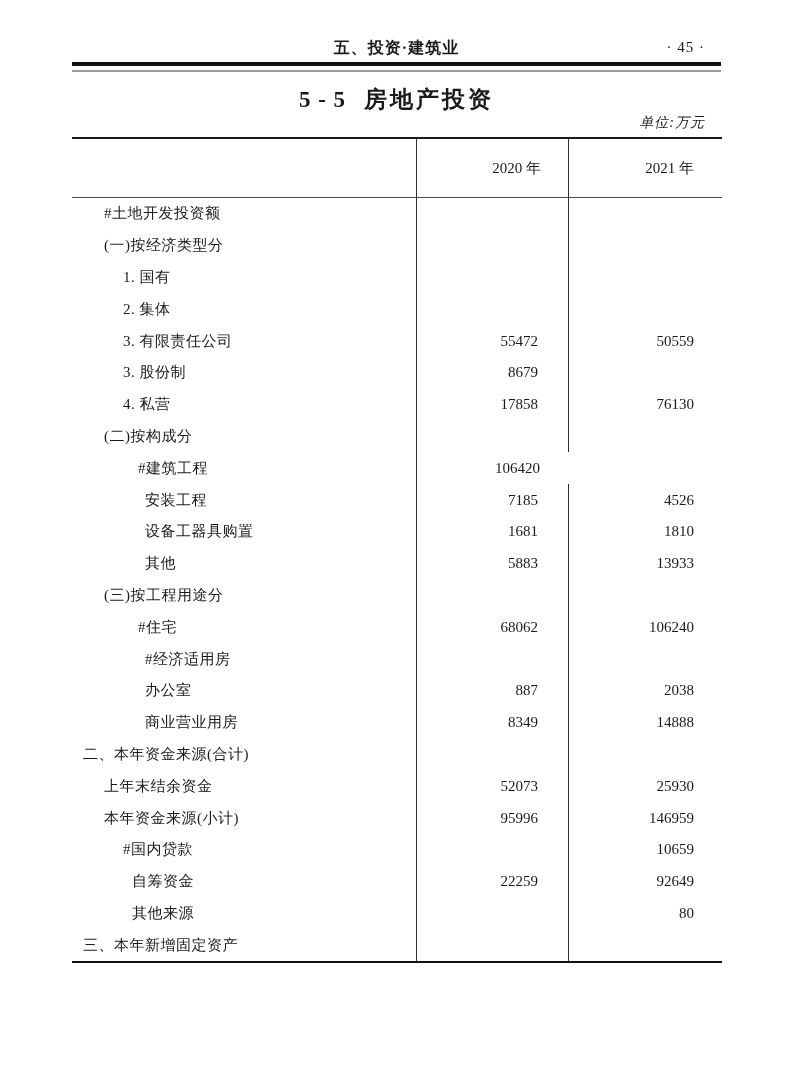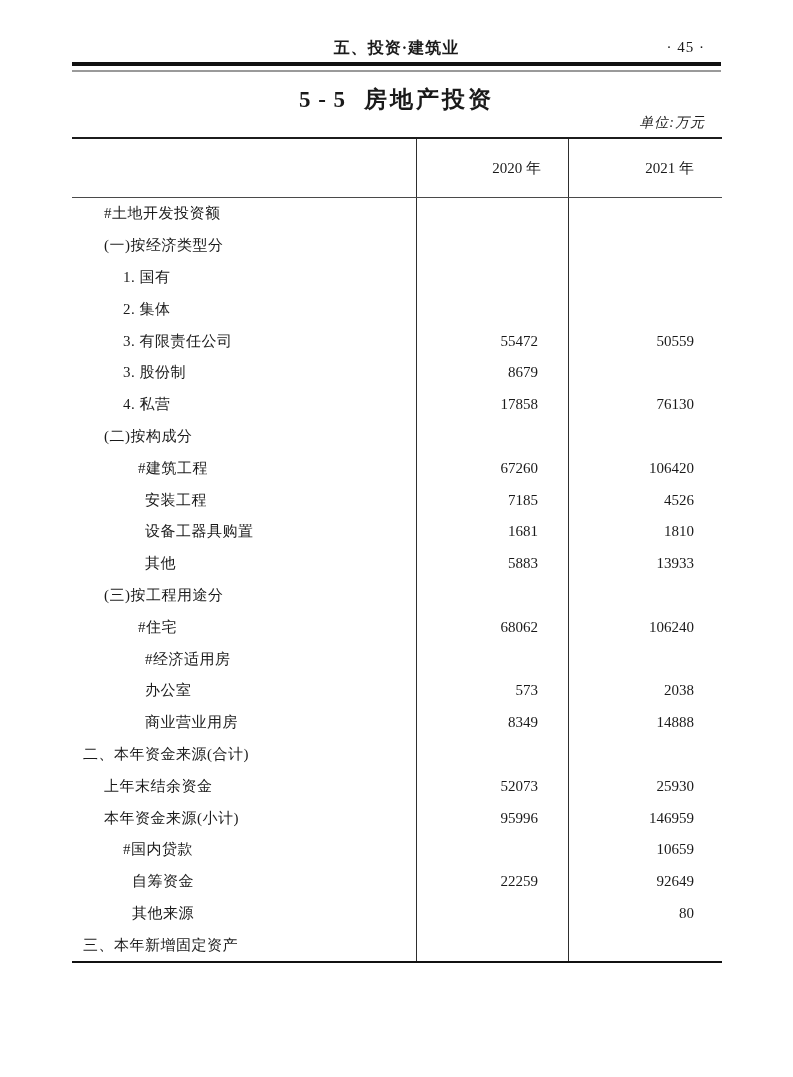--- a/index.html
+++ b/index.html
@@ -161,21 +161,20 @@
           <div class="cell num vline">17858</div>
           <div class="cell num vline">76130</div>
         </div>
         <div class="trow">
           <div class="cell label ind-1">(二)按构成分</div>
           <div class="cell num vline"></div>
           <div class="cell num vline"></div>
         </div>
         <div class="trow">
           <div class="cell label ind-4">#建筑工程</div>
-          <div class="cell num vline">67260</div>
           <div class="cell num vline">106420</div>
         </div>
         <div class="trow">
           <div class="cell label ind-5">安装工程</div>
           <div class="cell num vline">7185</div>
           <div class="cell num vline">4526</div>
         </div>
         <div class="trow">
           <div class="cell label ind-5">设备工器具购置</div>
           <div class="cell num vline">1681</div>
@@ -196,21 +195,21 @@
           <div class="cell num vline">68062</div>
           <div class="cell num vline">106240</div>
         </div>
         <div class="trow">
           <div class="cell label ind-5">#经济适用房</div>
           <div class="cell num vline"></div>
           <div class="cell num vline"></div>
         </div>
         <div class="trow">
           <div class="cell label ind-5">办公室</div>
-          <div class="cell num vline">573</div>
+          <div class="cell num vline">887</div>
           <div class="cell num vline">2038</div>
         </div>
         <div class="trow">
           <div class="cell label ind-5">商业营业用房</div>
           <div class="cell num vline">8349</div>
           <div class="cell num vline">14888</div>
         </div>
         <div class="trow">
           <div class="cell label ind-0">二、本年资金来源(合计)</div>
           <div class="cell num vline"></div>

